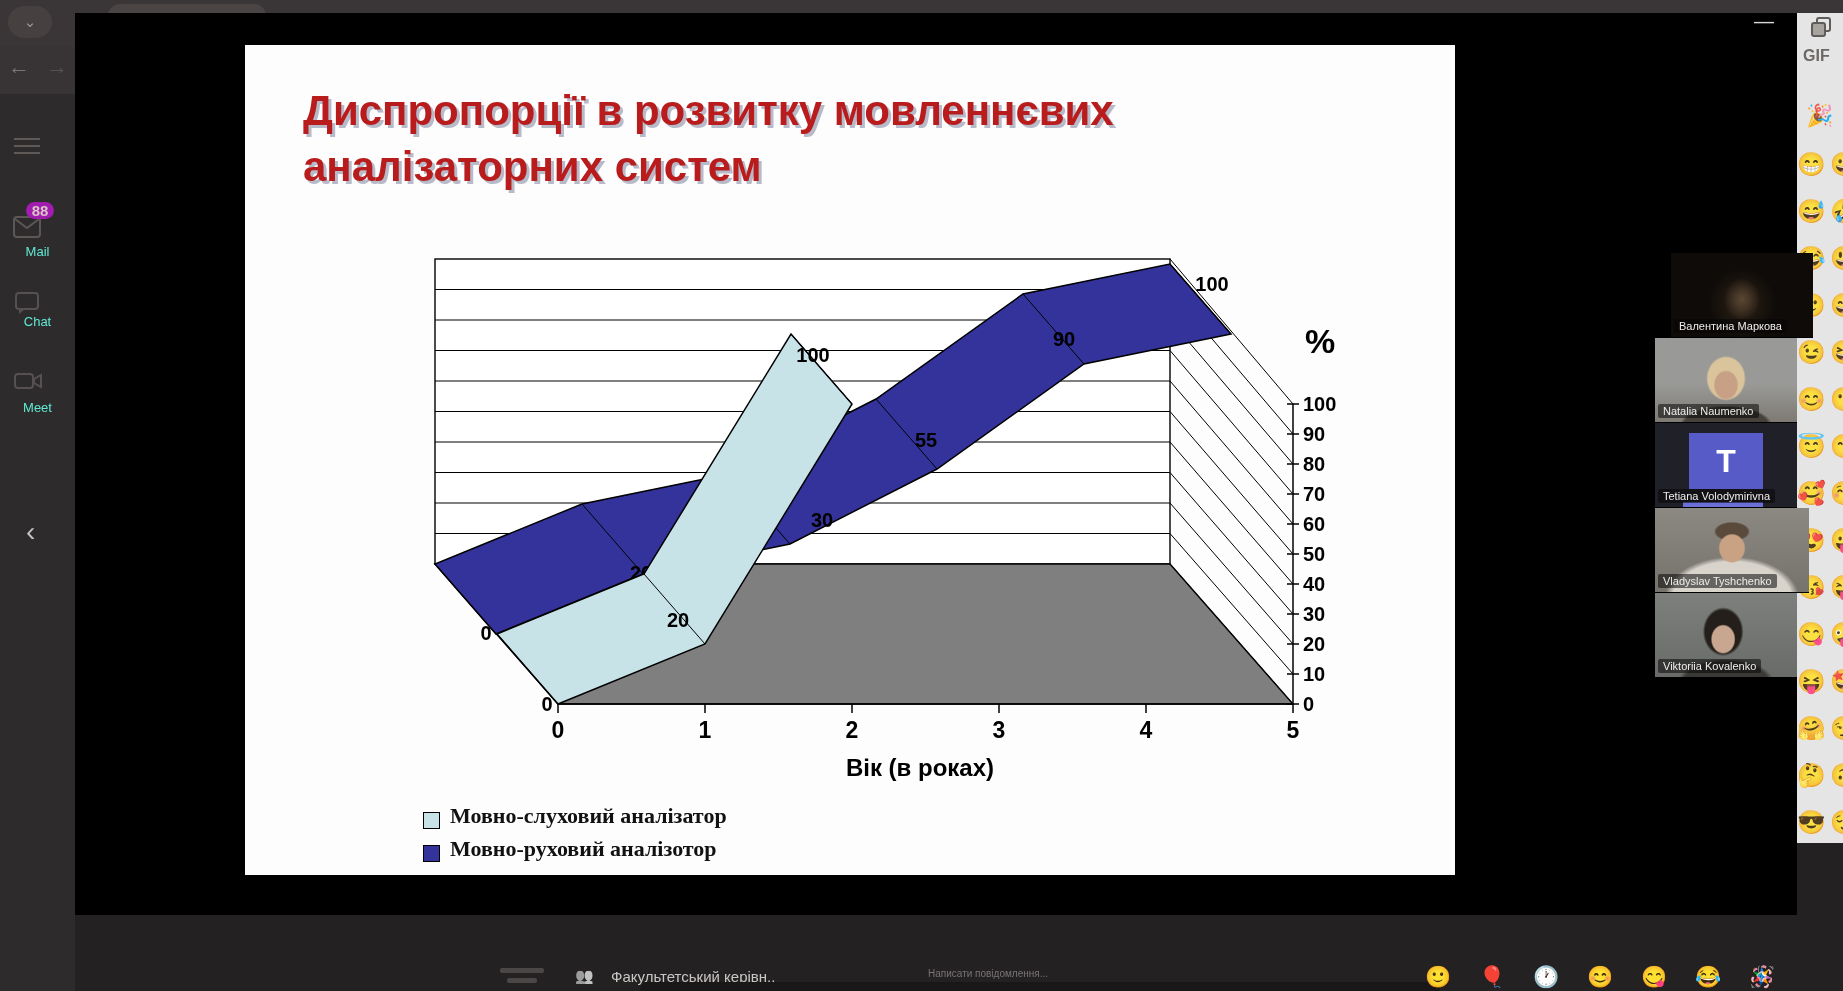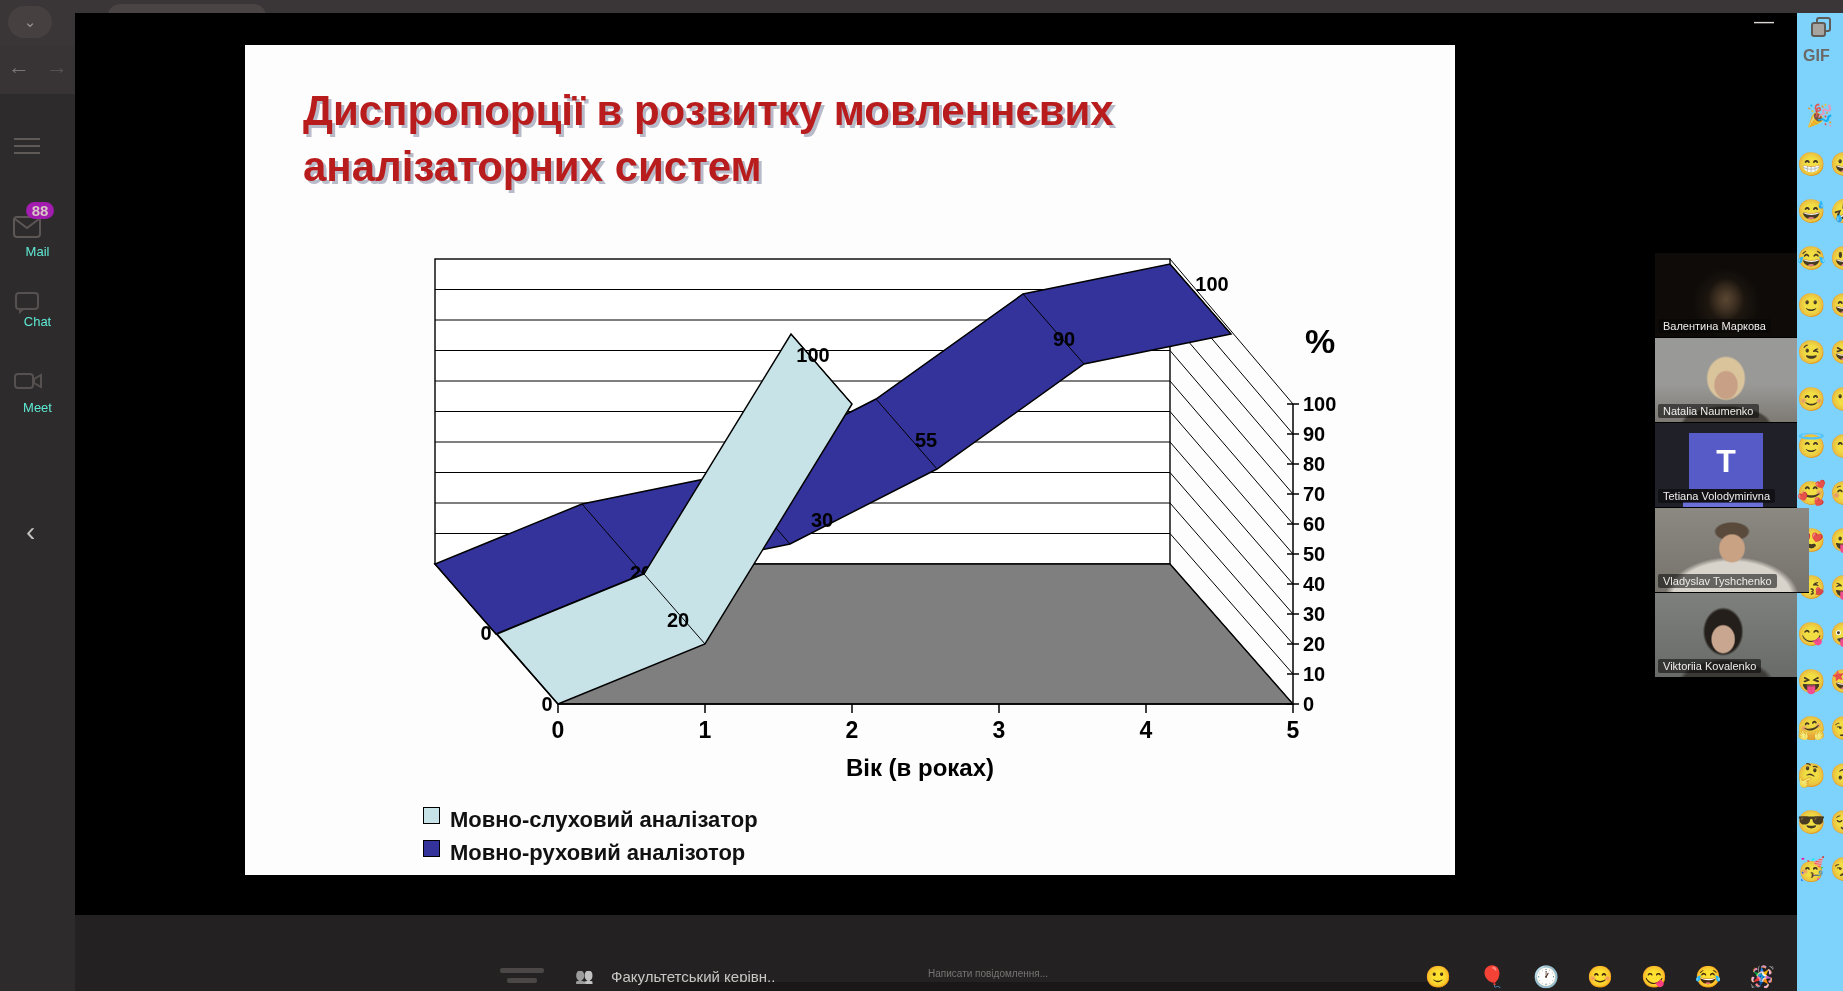--- a/index.html
+++ b/index.html
@@ -32,30 +32,30 @@
   #msg-placeholder{left:853px;top:53px;font-size:10px;color:#787473;white-space:nowrap;}
   #input-arc{left:565px;top:67px;width:800px;height:14px;border-radius:7px 7px 0 0;background:#191718;}
   #bottom-emoji-row{left:1350px;top:50px;font-size:21px;letter-spacing:11px;white-space:nowrap;z-index:7;}
   
   #overlay{left:75px;top:13px;width:1722px;height:902px;background:#000;z-index:3;}
   #minimize-btn{left:1748px;top:10px;width:32px;height:22px;color:#d9d6d4;font-size:20px;z-index:6;text-align:center;}
   #slide{left:245px;top:45px;width:1210px;height:830px;background:#fdfdfd;z-index:4;}
   #slide-title{left:58px;top:38px;width:980px;font-size:42px;line-height:56px;font-weight:bold;color:#b91c1c;
     text-shadow:3px 3px 0 rgba(125,132,158,.55);}
   #chart-svg{left:175px;top:195px;}
-  .legend-row{left:178px;height:22px;display:flex;align-items:flex-start;gap:10px;}
+  .legend-row{left:178px;height:22px;display:flex;align-items:flex-end;gap:10px;font-family:Liberation Serif, serif;}
   .legend-swatch{width:15px;height:15px;border:1.5px solid #000;flex:0 0 auto;}
   .legend-label{font-size:22px;font-weight:bold;color:#111;white-space:nowrap;}
   
   #videos{left:1655px;top:253px;width:142px;z-index:5;}
   .tile{position:relative;width:142px;height:84px;border-bottom:1px solid #000;overflow:hidden;}
   .pname{position:absolute;left:3px;bottom:4px;background:rgba(8,8,8,.55);color:#efeceb;
     font-size:11px;padding:1px 5px;border-radius:2px;white-space:nowrap;}
   .t1{background:radial-gradient(26px 30px at 50% 55%,#5a4632,rgba(0,0,0,0) 70%),
-      radial-gradient(44px 46px at 50% 60%,#2e2318,rgba(0,0,0,0) 78%),#0e0b08;}
+      radial-gradient(44px 46px at 50% 60%,#2e2318,rgba(0,0,0,0) 78%),#0e0b08;margin-left:16px;}
   .t2{background:radial-gradient(20px 24px at 50% 56%,#c7a086 0 55%,rgba(0,0,0,0) 62%),
       radial-gradient(30px 34px at 50% 48%,#d9c49c 0 60%,rgba(0,0,0,0) 66%),
       radial-gradient(70px 30px at 50% 104%,#46413a 0 60%,rgba(0,0,0,0) 66%),
       linear-gradient(#999997 55%,#7e7a74 100%);}
   .t3{background:#202028;}
   .tsq{position:absolute;left:34px;top:10px;width:74px;height:56px;background:#575bc7;
     color:#fff;font-size:32px;font-weight:bold;text-align:center;line-height:56px;}
   .tbar{position:absolute;left:28px;bottom:0;width:80px;height:5px;background:#6b6fd8;}
   .t4{background:radial-gradient(24px 26px at 55% 58%,#d8c0ae 0 55%,rgba(0,0,0,0) 62%),
       radial-gradient(70px 40px at 58% 102%,#d4aca6 0 60%,rgba(0,0,0,0) 66%),
@@ -64,21 +64,21 @@
       linear-gradient(#8a7d6e,#6b6052);}
   .t5{background:radial-gradient(22px 24px at 50% 48%,#c9a183 0 55%,rgba(0,0,0,0) 62%),
       radial-gradient(26px 14px at 50% 28%,#5a4a3c 0 60%,rgba(0,0,0,0) 70%),
       radial-gradient(96px 60px at 50% 108%,#d8d4cc 0 62%,rgba(0,0,0,0) 70%),
       linear-gradient(#8c8983,#76736c);padding-left:12px;}
   .t6{background:radial-gradient(20px 24px at 48% 55%,#c9a68f 0 55%,rgba(0,0,0,0) 62%),
       radial-gradient(30px 36px at 48% 46%,#241f1b 0 60%,rgba(0,0,0,0) 68%),
       radial-gradient(70px 34px at 50% 106%,#3a3936 0 60%,rgba(0,0,0,0) 68%),
       linear-gradient(#7d807c,#686b67);}
   
-  #rightpanel{left:1797px;top:13px;width:46px;height:978px;background:#7dd3fc;z-index:4;overflow:hidden;}
+  #rightpanel{left:1797px;top:13px;width:46px;height:830px;background:#e5e5e5;z-index:4;overflow:hidden;}
   #gif-label{left:6px;top:34px;font-size:16px;font-weight:bold;color:#6b6865;}
   #party-emoji{left:9px;top:90px;font-size:22px;opacity:.85;}
   .emoji-col{top:128px;width:30px;font-size:23px;line-height:47px;text-align:center;white-space:pre-line;opacity:.9;}
   #emoji-col-1{left:0;}
   #emoji-col-2{left:33px;}
   svg text{font-family:"Liberation Sans",sans-serif;}
 </style>
 </head>
 <body>
 

